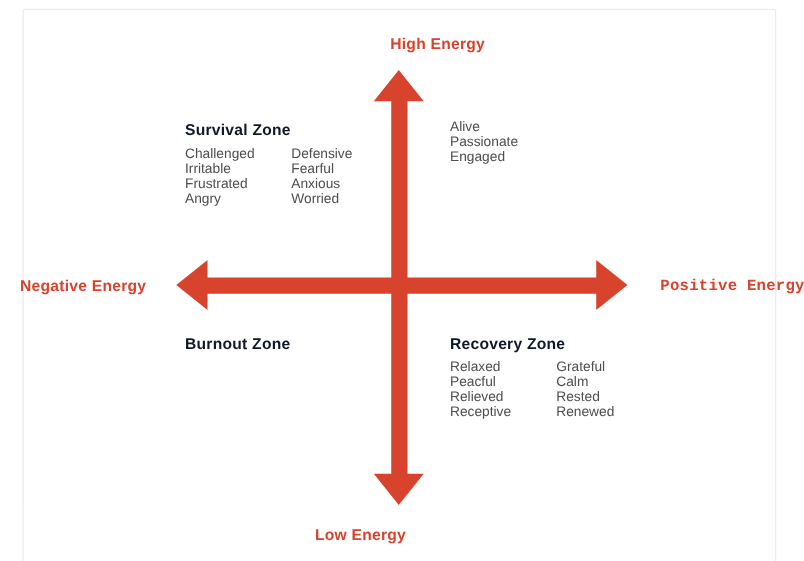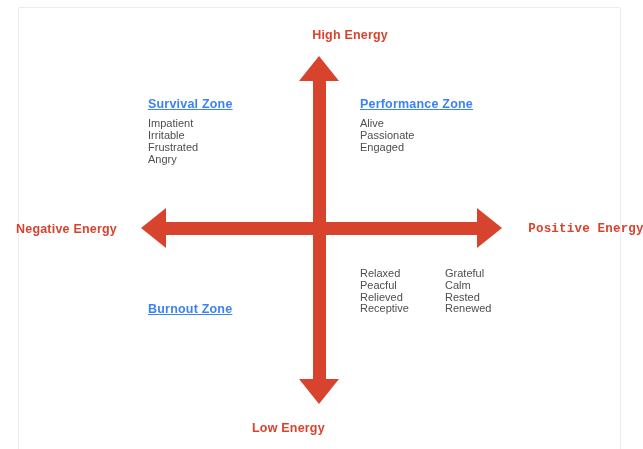--- a/index.html
+++ b/index.html
@@ -55,36 +55,35 @@
   .axis-label.top    { left: 252px; top: 28px;  width: 136px; text-align: right; }
   .axis-label.bottom { left: 252px; top: 421px; width: 136px; }
   .axis-label.left   { left: 16px;  top: 222px; width: 114px; text-align: left; }
   .axis-label.right  { left: 521px; top: 222px; width: 130px; text-align: center; font-family: Liberation Mono, monospace; }
   
   .zone { position: absolute; }
   .zone h3 {
     margin: 0 0 7px 0;
     font-size: 12.5px;
     line-height: 14.4px;
-    color: #3b82f6;
+    color: #0f172a;
     letter-spacing: 0.2px;
     font-weight: bold;
-    text-decoration: underline;
   }
   .zone .cols { display: flex; }
   .zone .col {
     font-size: 11px;
     line-height: 11.8px;
     color: #4e4e4e;
     white-space: nowrap;
   }
   .zone .col.first { width: 85px; }
   #zone-survival    { left: 148px; top: 97px; }
   #zone-performance { left: 360px; top: 97px; }
-  #zone-burnout     { left: 148px; top: 268px; margin-top: 34px; }
+  #zone-burnout     { left: 148px; top: 268px; }
   #zone-recovery    { left: 360px; top: 268px; }
 </style>
 </head>
 <body>
 
 <div class="panel"></div>
 
 <div class="shaft v"></div>
 <div class="shaft h"></div>
 <div class="head up"></div>
@@ -94,44 +93,50 @@
 
 <div class="axis-label top">High Energy</div>
 <div class="axis-label bottom">Low Energy</div>
 <div class="axis-label left">Negative Energy</div>
 <div class="axis-label right">Positive Energy</div>
 
 <section class="zone" id="zone-survival">
   <h3>Survival Zone</h3>
   <div class="cols">
     <div class="col first">
-      <div>Impatient</div>
+      <div>Challenged</div>
       <div>Irritable</div>
       <div>Frustrated</div>
       <div>Angry</div>
+    </div>
+    <div class="col">
+      <div>Defensive</div>
+      <div>Fearful</div>
+      <div>Anxious</div>
+      <div>Worried</div>
     </div>
   </div>
 </section>
 
 <section class="zone" id="zone-performance">
-  <h3>Performance Zone</h3>
   <div class="cols">
     <div class="col">
       <div>Alive</div>
       <div>Passionate</div>
       <div>Engaged</div>
     </div>
   </div>
 </section>
 
 <section class="zone" id="zone-burnout">
   <h3>Burnout Zone</h3>
 </section>
 
 <section class="zone" id="zone-recovery">
+  <h3>Recovery Zone</h3>
   <div class="cols">
     <div class="col first">
       <div>Relaxed</div>
       <div>Peacful</div>
       <div>Relieved</div>
       <div>Receptive</div>
     </div>
     <div class="col">
       <div>Grateful</div>
       <div>Calm</div>

